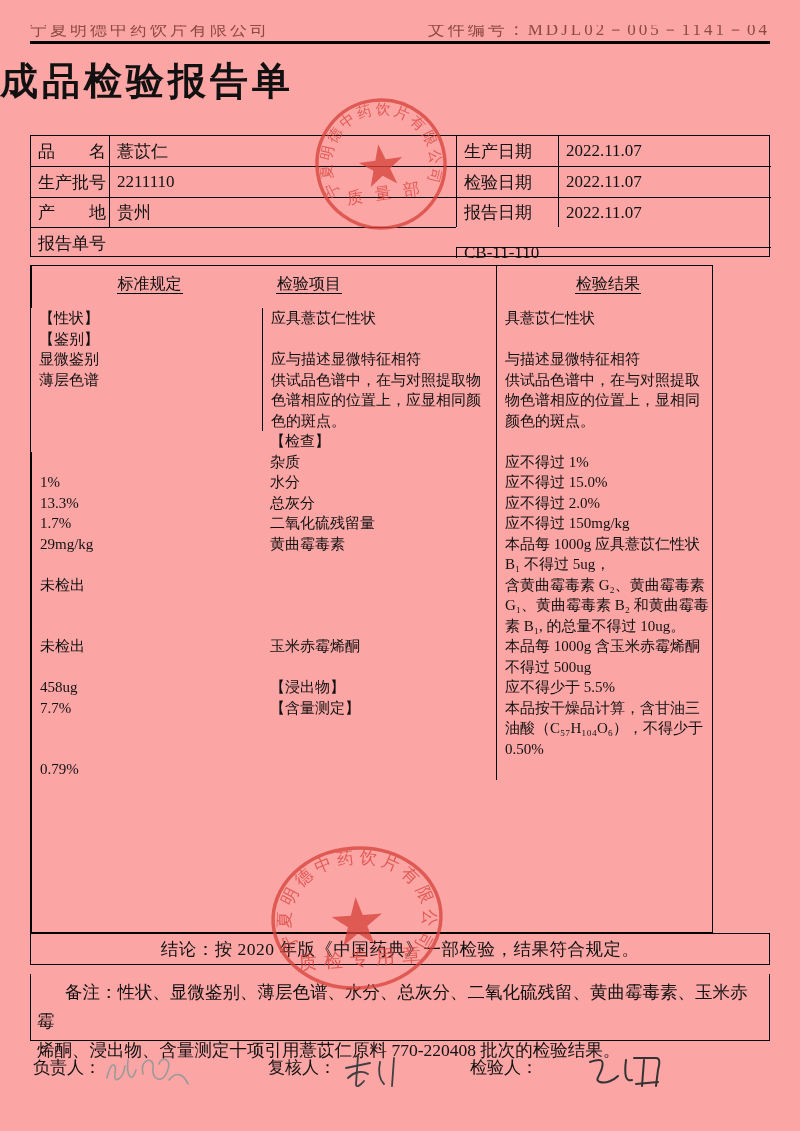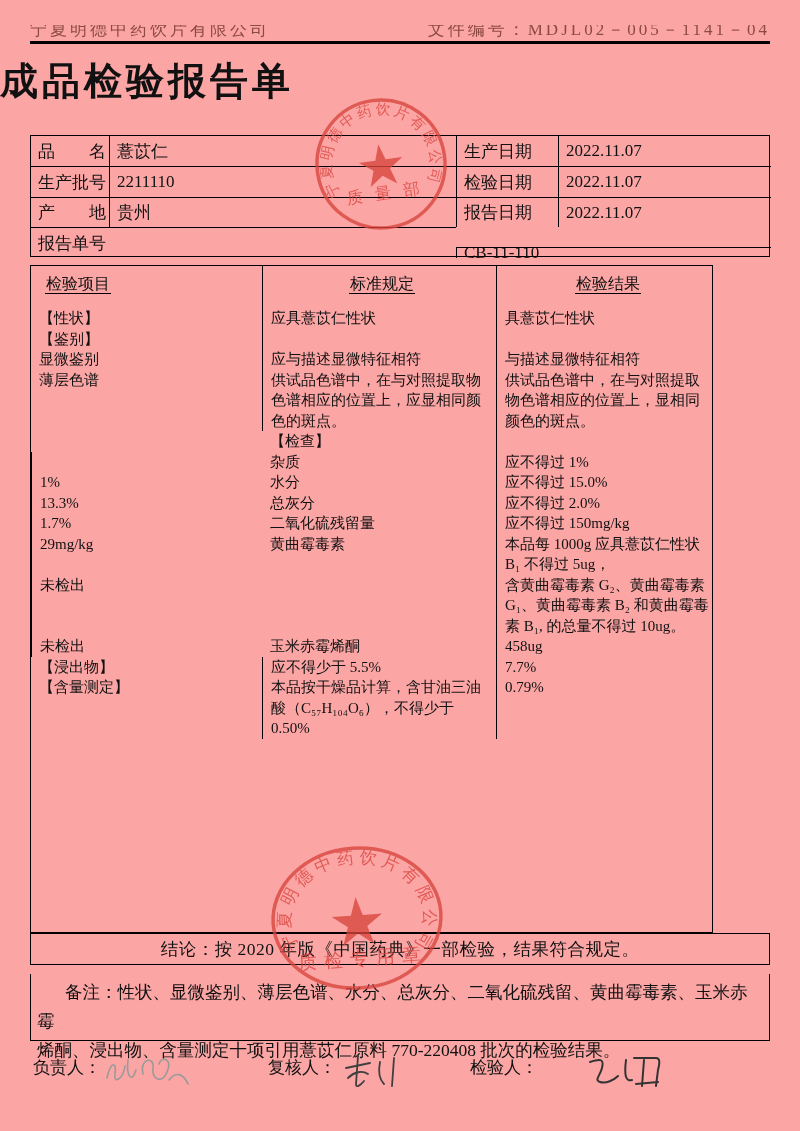--- a/index.html
+++ b/index.html
@@ -80,22 +80,22 @@
     <div class="nl">产　　地</div>
     <div>贵州</div>
     <div>报告日期</div>
     <div>2022.11.07</div>
 
     <div class="nl span2a">报告单号</div>
     <div class="span2b">CB-11-110</div>
   </div>
 
   <div class="main-table">
+    <div class="mh c2"><span>标准规定</span></div>
     <div class="mh first c1"><span>检验项目</span></div>
-    <div class="mh c2"><span>标准规定</span></div>
     <div class="mh c3"><span>检验结果</span></div>
 
     <div class="c1">【性状】</div>
     <div class="c2">应具薏苡仁性状</div>
     <div class="c3">具薏苡仁性状</div>
 
     <div class="c1">【鉴别】</div>
     <div class="c2"></div>
     <div class="c3"></div>
 
@@ -131,20 +131,21 @@
 
     <div class="c1">黄曲霉毒素</div>
     <div class="c2">本品每 1000g 应具薏苡仁性状 B₁ 不得过 5ug，</div>
     <div class="c3">未检出</div>
 
     <div class="c1"></div>
     <div class="c2">含黄曲霉毒素 G₂、黄曲霉毒素 G₁、黄曲霉毒素 B₂ 和黄曲霉毒素 B₁, 的总量不得过  10ug。</div>
     <div class="c3">未检出</div>
 
     <div class="c1">玉米赤霉烯酮</div>
+    <div class="c2">本品每 1000g 含玉米赤霉烯酮不得过 500ug</div>
     <div class="c3">458ug</div>
 
     <div class="c1">【浸出物】</div>
     <div class="c2">应不得少于 5.5%</div>
     <div class="c3">7.7%</div>
 
     <div class="c1">【含量测定】</div>
     <div class="c2">本品按干燥品计算，含甘油三油酸（C₅₇H₁₀₄O₆），不得少于 0.50%</div>
     <div class="c3">0.79%</div>
 

